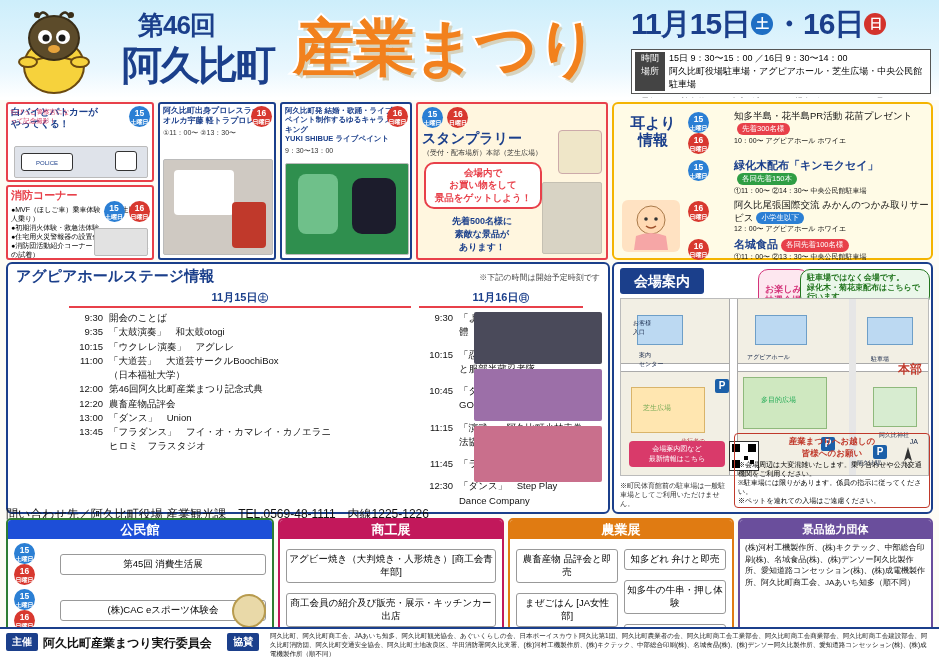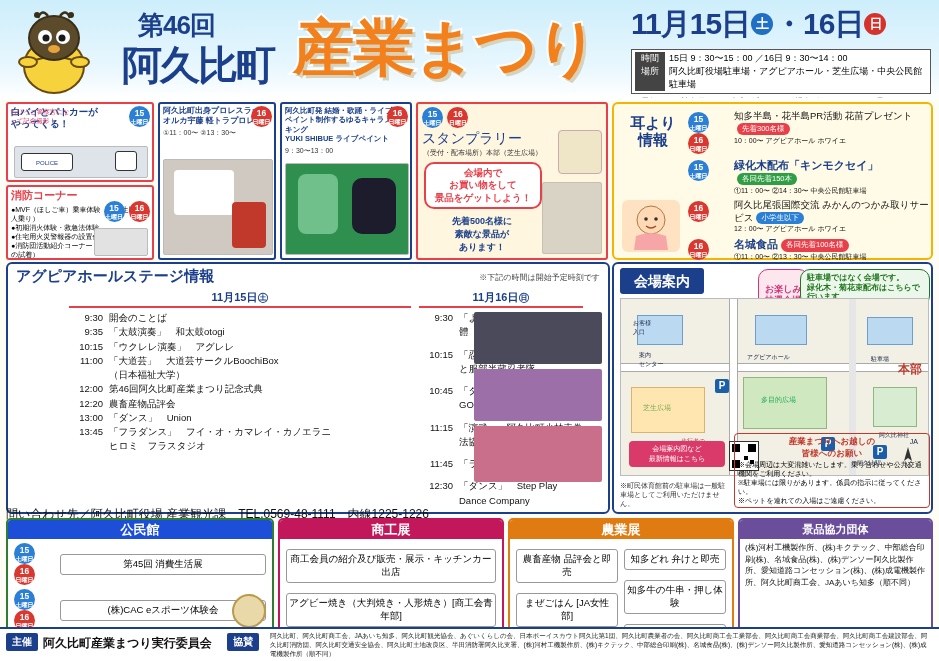--- a/index.html
+++ b/index.html
@@ -318,21 +318,21 @@
       <div style="position:absolute;right:2px;top:2px;">
         <span class="badge b-sun"><b>16</b><i>日曜日</i></span>
       </div>
     </div>
 
     <div class="card" style="left:410px;top:0;width:192px;height:158px;border:2px solid #e8404a;background:#fff6df;">
       <div style="position:absolute;left:4px;top:3px;">
         <span class="badge b-sat"><b>15</b><i>土曜日</i></span>
         <span class="badge b-sun"><b>16</b><i>日曜日</i></span>
       </div>
-      <div style="position:absolute;left:4px;top:26px;font-size:14px;font-weight:normal;color:#1b3f8b;">スタンプラリー</div>
+      <div style="position:absolute;left:4px;top:26px;font-size:14px;font-weight:bold;color:#1b3f8b;">スタンプラリー</div>
       <div class="tiny" style="position:absolute;left:5px;top:44px;color:#333;">（受付・配布場所）本部（芝生広場）</div>
       <div class="bubble" style="position:absolute;left:6px;top:58px;width:118px;white-space:pre-line;font-size:9.5px;text-align:center;">会場内で
 お買い物をして
 景品をゲットしよう！</div>
       <div style="position:absolute;left:8px;bottom:4px;width:112px;white-space:pre-line;font-size:9px;font-weight:bold;color:#1b3f8b;text-align:center;">先着500名様に
 素敵な景品が
 あります！</div>
       <div style="position:absolute;right:4px;top:26px;width:44px;height:44px;background:#efe6c8;border:1px solid #caa;border-radius:4px;"></div>
       <div class="photo" style="position:absolute;right:4px;bottom:4px;width:60px;height:72px;background:#d8d3c4;border:1px solid #c5c0b2;"></div>
     </div>
@@ -586,22 +586,22 @@
       <div class="km-text sm">
         <div>阿久比カードゲーム交流会 ポケモンカード体験会</div>
         <div class="tiny">イベント オーガナイザー CJ&amp;オキちゃんクラブ スタッフ</div>
       </div>
     </div>
     <div style="position:absolute;right:6px;bottom:4px;width:34px;height:34px;border-radius:50%;background:#e9d9a8;border:2px solid #b89b4e;"></div>
   </div>
 
   <div class="bbox shoko">
     <div class="bt">商工展</div>
+    <div class="bline" style="margin-top:10px;">アグビー焼き（大判焼き・人形焼き）[商工会青年部]</div>
     <div class="bline" style="margin-top:10px;">商工会員の紹介及び販売・展示・キッチンカー出店</div>
-    <div class="bline" style="margin-top:10px;">アグビー焼き（大判焼き・人形焼き）[商工会青年部]</div>
     <div class="bline" style="margin-top:10px;">コーヒー・酒かす[商工会女性部]</div>
   </div>
 
   <div class="bbox nogyo">
     <div class="bt">農業展</div>
     <div style="display:flex;">
       <div style="flex:1 1 50%;">
         <div class="bline" style="margin:10px 3px 0 6px;">農畜産物 品評会と即売</div>
         <div class="bline" style="margin:10px 3px 0 6px;">まぜごはん [JA女性部]</div>
         <div class="bline" style="margin:10px 3px 0 6px;">知多米だんご</div>

